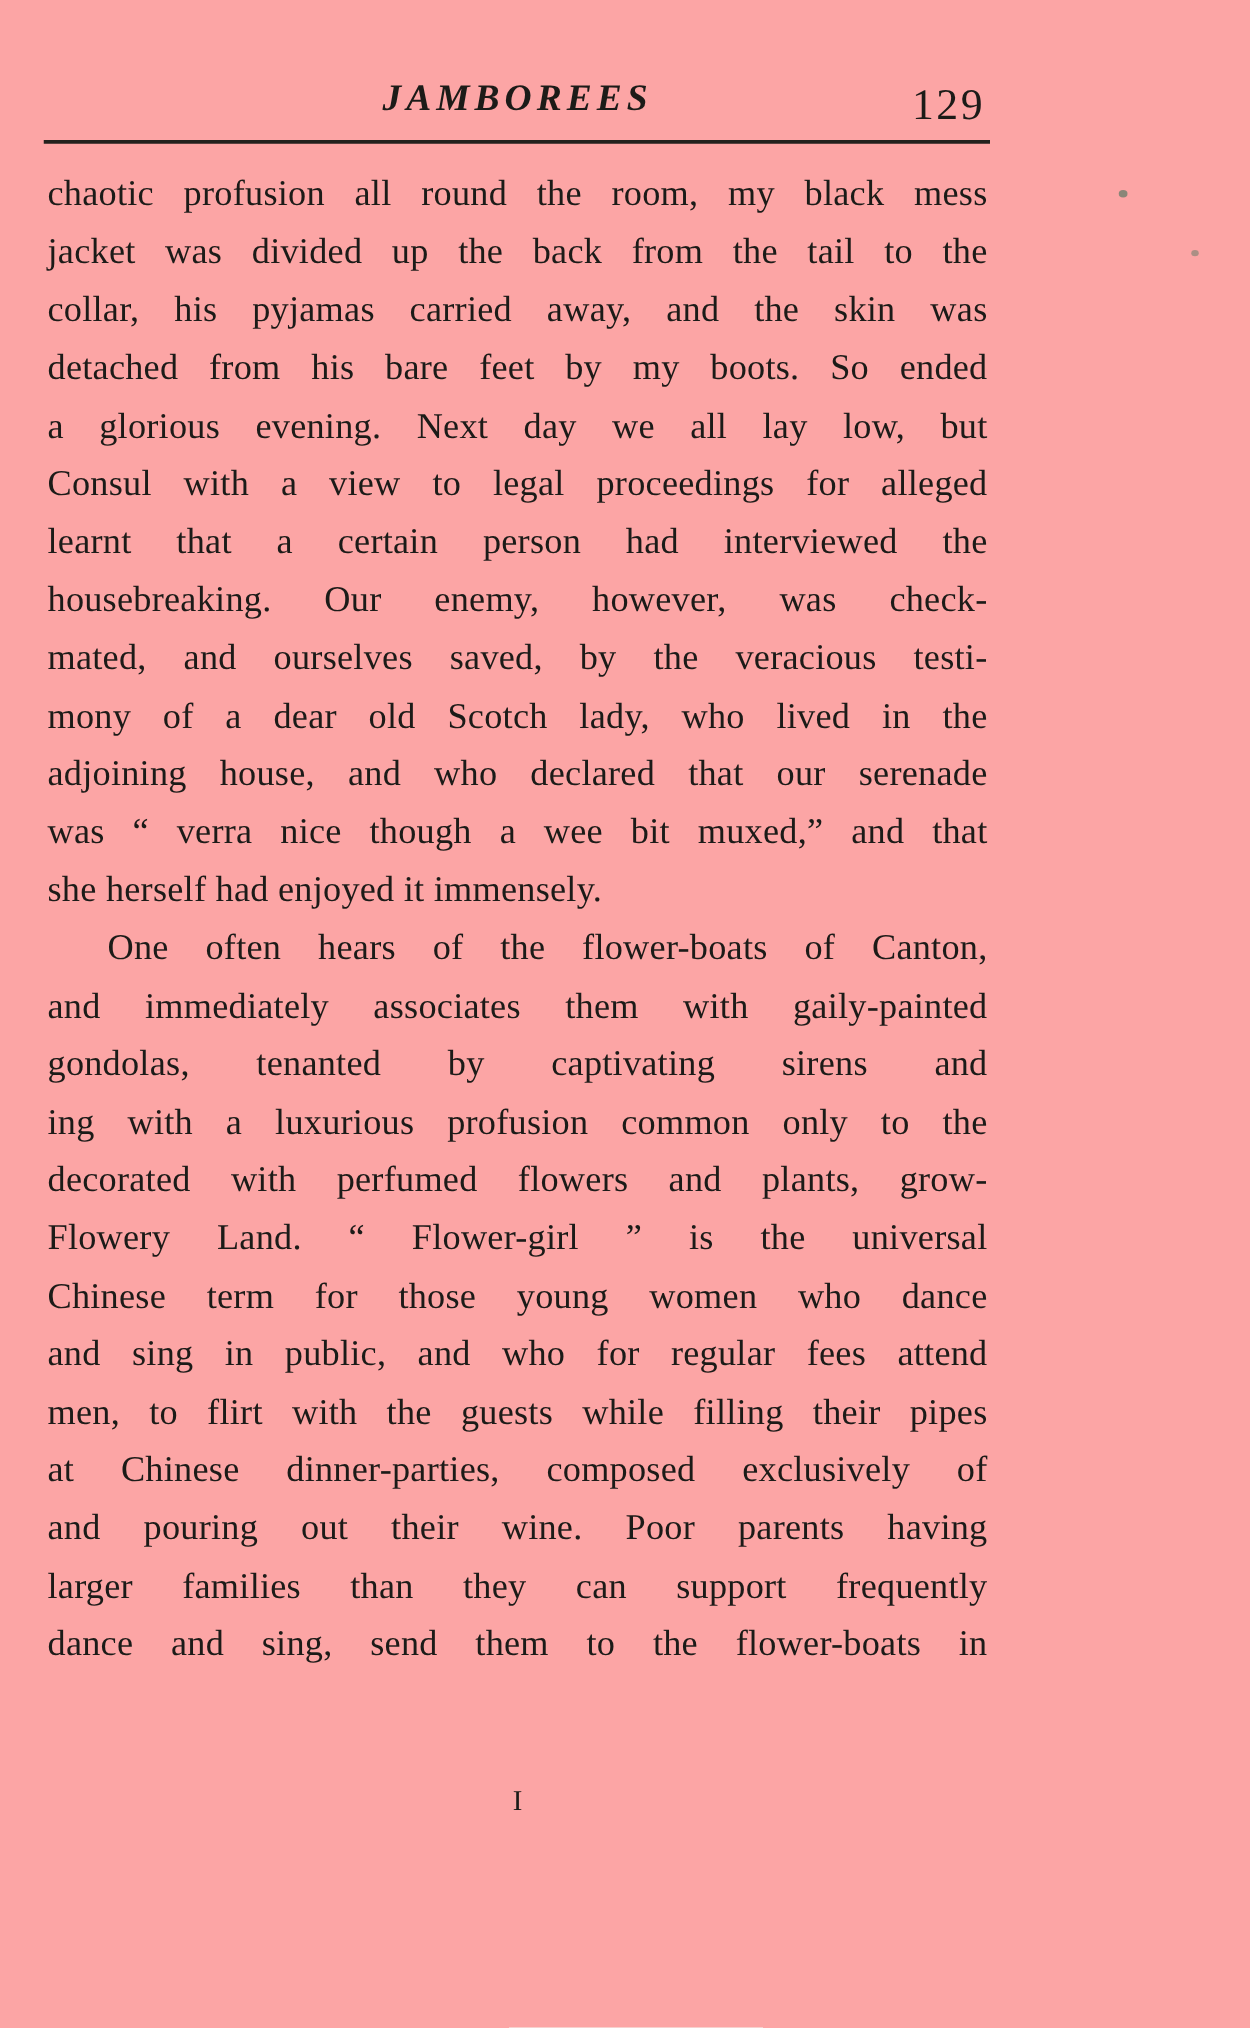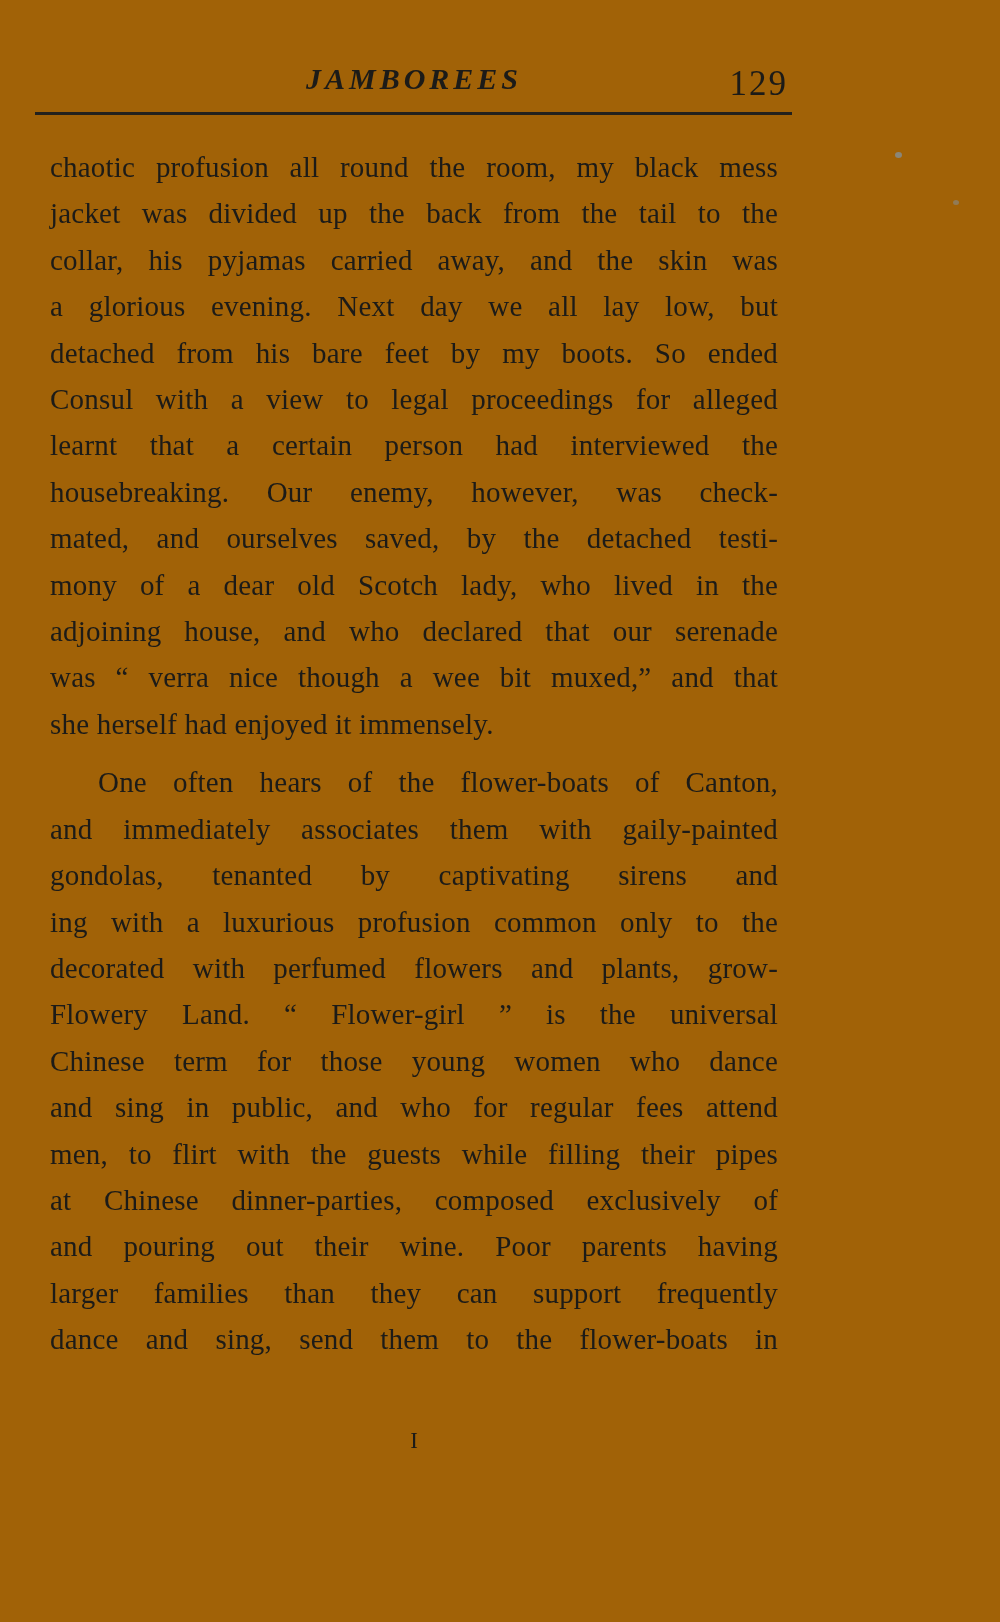--- a/index.html
+++ b/index.html
@@ -5,21 +5,21 @@
   html, body {
     margin: 0;
     padding: 0;
     background: #f4f3ef;
   }
   .page {
     position: relative;
     width: 1000px;
     height: 1622px;
     margin: 0 auto;
-    background: #a16207;
+    background: #fca5a5;
     color: #1c1b18;
     font-family: "Liberation Serif", serif;
     overflow: hidden;
   }
   .running-head {
     position: absolute;
     top: 62px;
     left: 38px;
     width: 752px;
     height: 44px;
@@ -50,21 +50,21 @@
     height: 0;
     border-top: 3px solid #23211d;
   }
   .page-body {
     position: absolute;
     top: 132px;
     left: 38px;
     width: 752px;
   }
   .paragraph {
-    margin: 12px;
+    margin: 0;
   }
   .line {
     font-size: 29px;
     line-height: 46.4px;
     white-space: normal;
     text-align: justify;
     text-align-last: justify;
     letter-spacing: 0.2px;
   }
   .line-last {
@@ -99,26 +99,26 @@
     <div class="page-number">129</div>
   </div>
 
   <div class="head-rule"></div>
 
   <div class="page-body">
       <div class="paragraph">
         <div class="line">chaotic profusion all round the room, my black mess</div>
         <div class="line">jacket was divided up the back from the tail to the</div>
         <div class="line">collar, his pyjamas carried away, and the skin was</div>
+        <div class="line">detached from his bare feet by my boots.  So ended</div>
         <div class="line">a glorious evening.  Next day we all lay low, but</div>
-        <div class="line">detached from his bare feet by my boots.  So ended</div>
         <div class="line">Consul with a view to legal proceedings for alleged</div>
         <div class="line">learnt that a certain person had interviewed the</div>
         <div class="line">housebreaking.  Our enemy, however, was check-</div>
-        <div class="line">mated, and ourselves saved, by the detached testi-</div>
+        <div class="line">mated, and ourselves saved, by the veracious testi-</div>
         <div class="line">mony of a dear old Scotch lady, who lived in the</div>
         <div class="line">adjoining house, and who declared that our serenade</div>
         <div class="line">was “ verra nice though a wee bit muxed,” and that</div>
         <div class="line line-last">she herself had enjoyed it immensely.</div>
       </div>
       <div class="paragraph">
         <div class="line line-indent">One often hears of the flower-boats of Canton,</div>
         <div class="line">and immediately associates them with gaily-painted</div>
         <div class="line">gondolas, tenanted by captivating sirens and</div>
         <div class="line">ing with a luxurious profusion common only to the</div>

